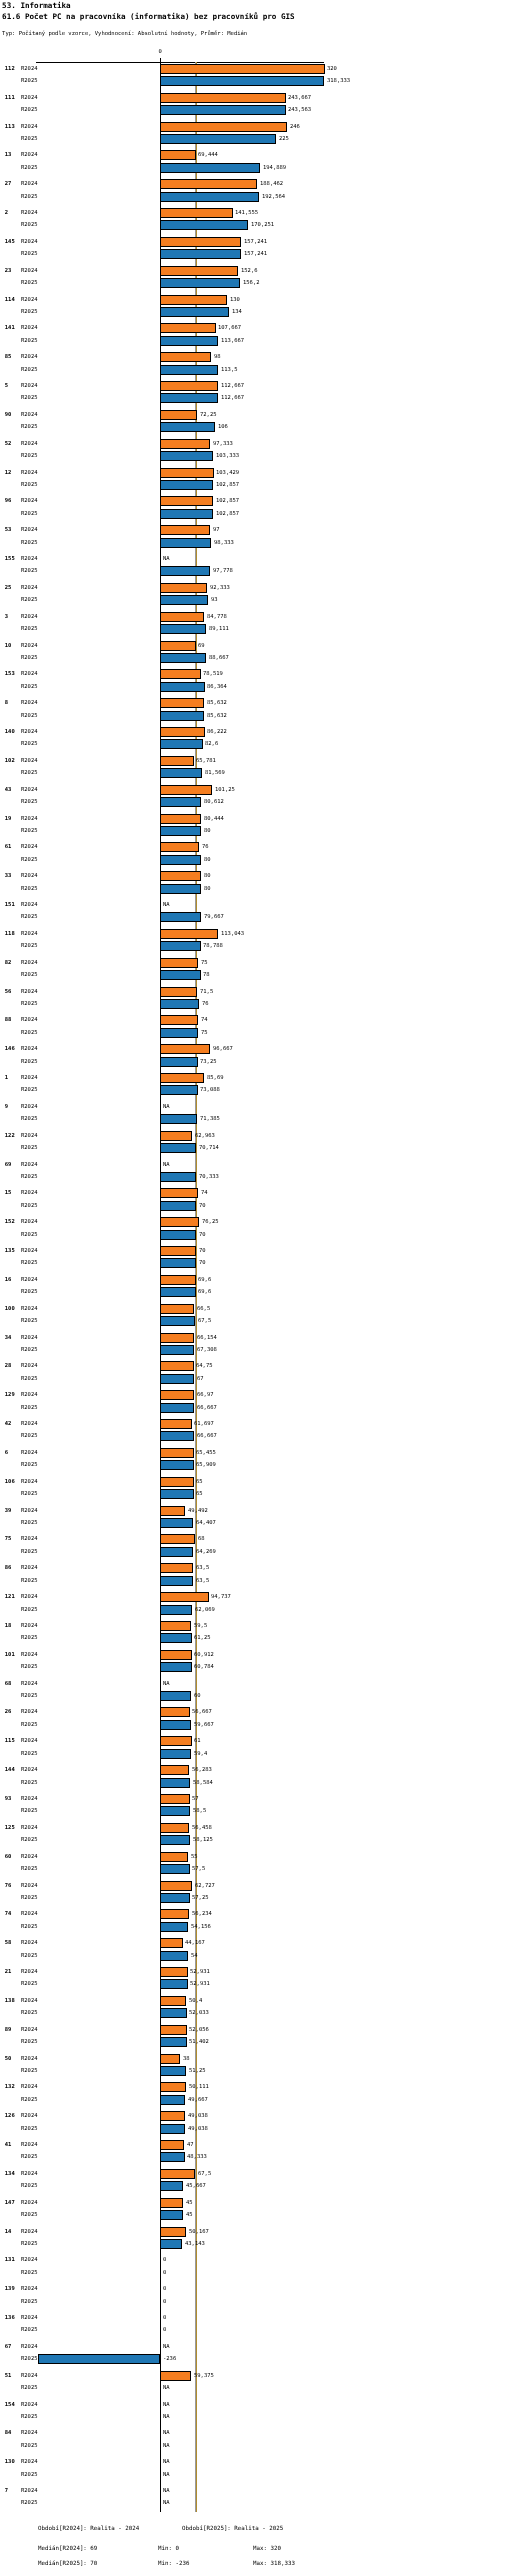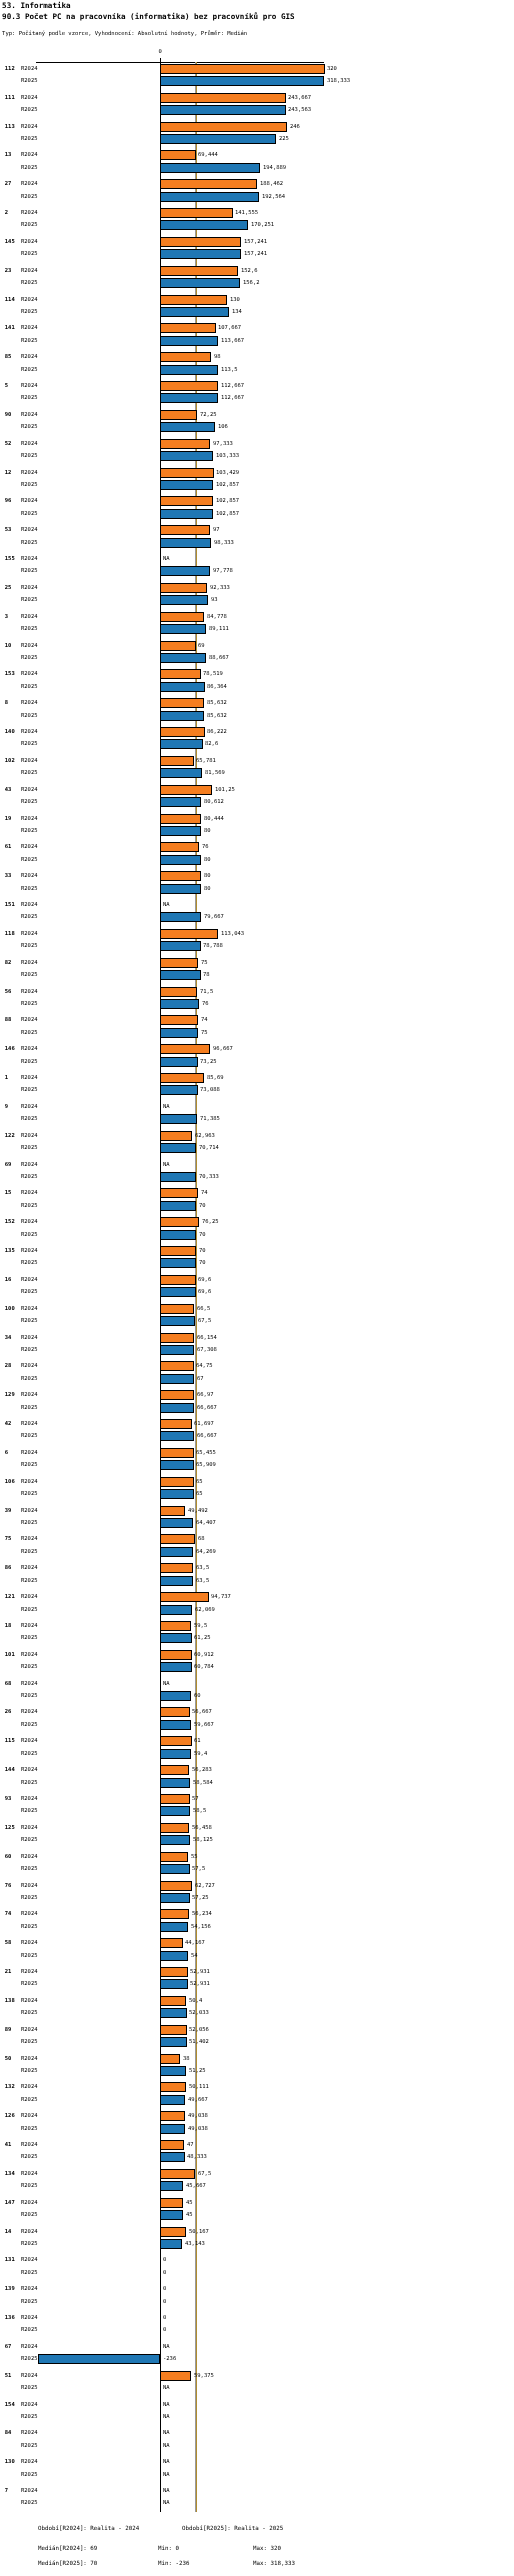--- a/index.html
+++ b/index.html
@@ -12,21 +12,21 @@
   .bar{position:absolute;height:9.6px;box-sizing:border-box;border:0.7px solid #000;z-index:2;}
   .vline{position:absolute;width:0.7px;z-index:1;}
   .hline{position:absolute;height:0.7px;background:#000;z-index:1;}
   .foot{position:absolute;font-size:5.8px;white-space:nowrap;}
 </style>
 </head>
 <body>
 
 <div id="page">
   <div class="t1" style="left:2.1px;top:0.7px;">53. Informatika</div>
-  <div class="t1" style="left:2.1px;top:12.4px;">90.3 Počet PC na pracovníka (informatika) bez pracovníků pro GIS</div>
+  <div class="t1" style="left:2.1px;top:12.4px;">61.6 Počet PC na pracovníka (informatika) bez pracovníků pro GIS</div>
   <div class="t3" style="left:2.1px;top:30px;">Typ: Počítaný podle vzorce, Vyhodnocení: Absolutní hodnoty, Průměr: Medián</div>
 
   <div class="t3" style="left:157px;top:48px;width:6.2px;text-align:center;">0</div>
   <div class="vline" style="left:160px;top:58px;height:4.1px;background:#000;"></div>
   <div class="hline" style="left:36px;top:62px;width:288px;"></div>
   <div class="vline" id="zero-axis" style="left: 160px; top: 62px; background: rgb(0, 0, 0); z-index: 2; height: 2450px;"></div>
   <div class="vline" id="median24" style="left: 195px; top: 62px; height: 2450px; background: rgb(154, 154, 154);"></div>
   <div class="vline" id="median25" style="left: 196px; top: 62px; height: 2450px; background: rgb(176, 141, 47);"></div>
 
   <div id="rows">

